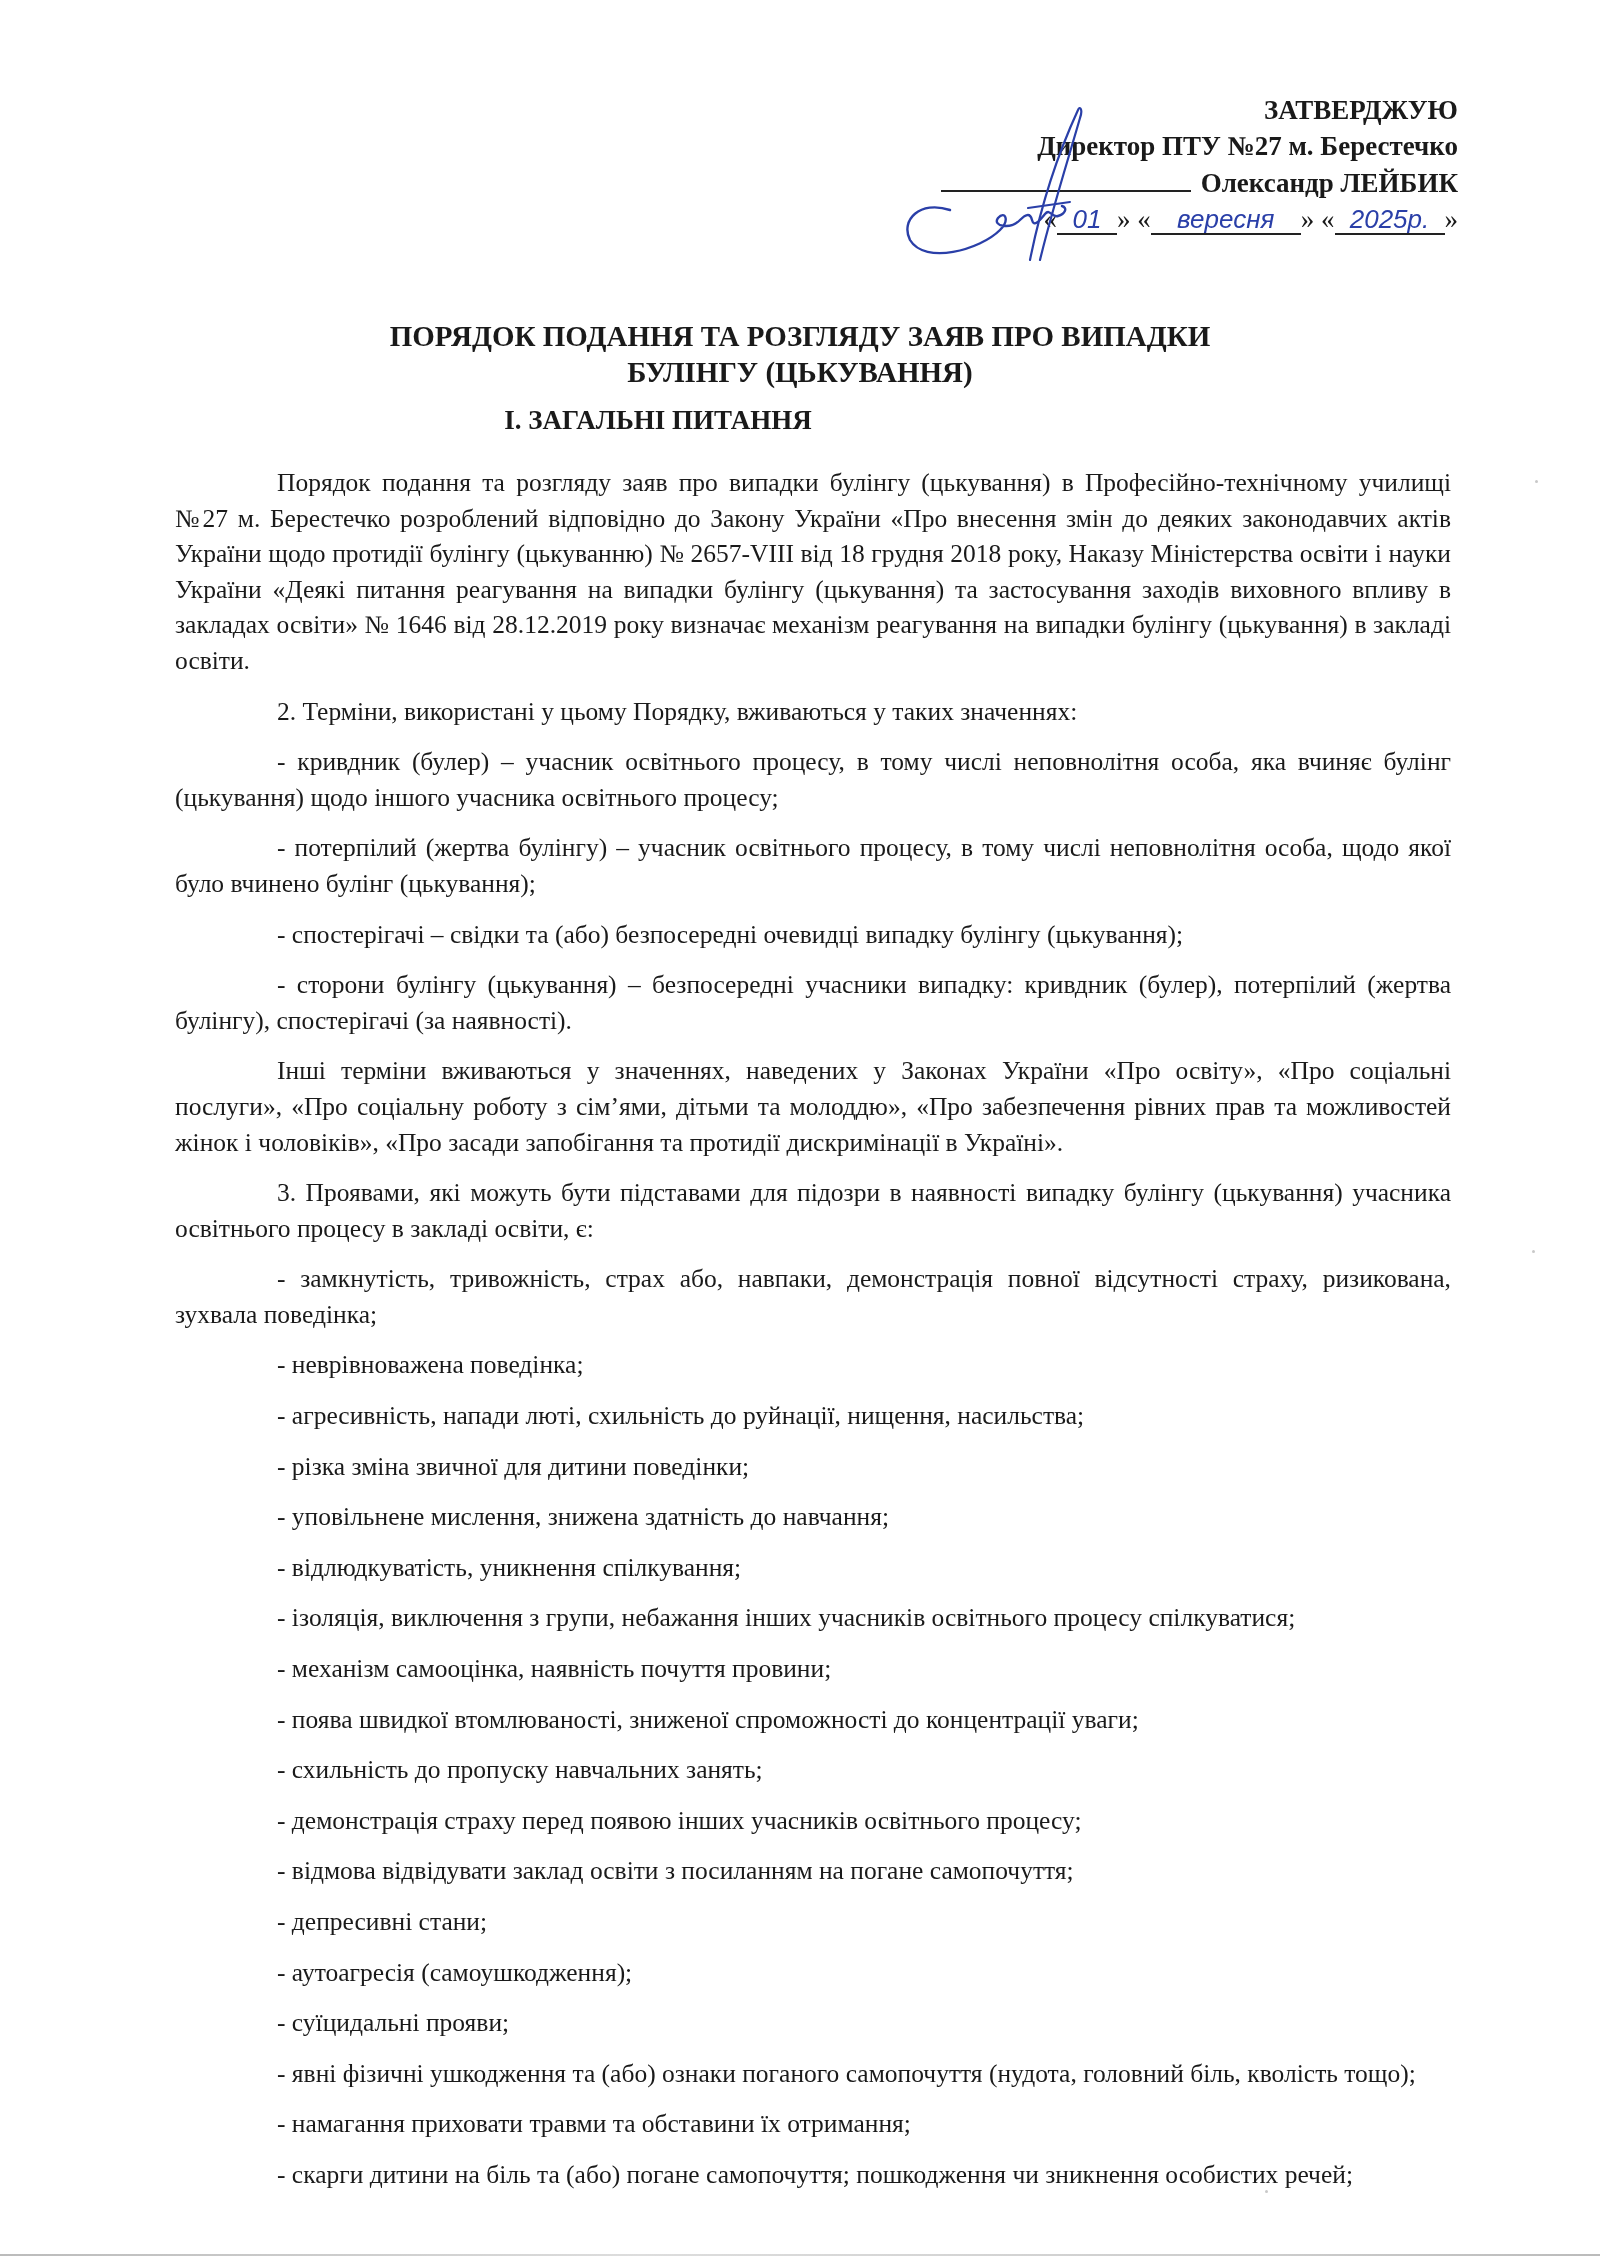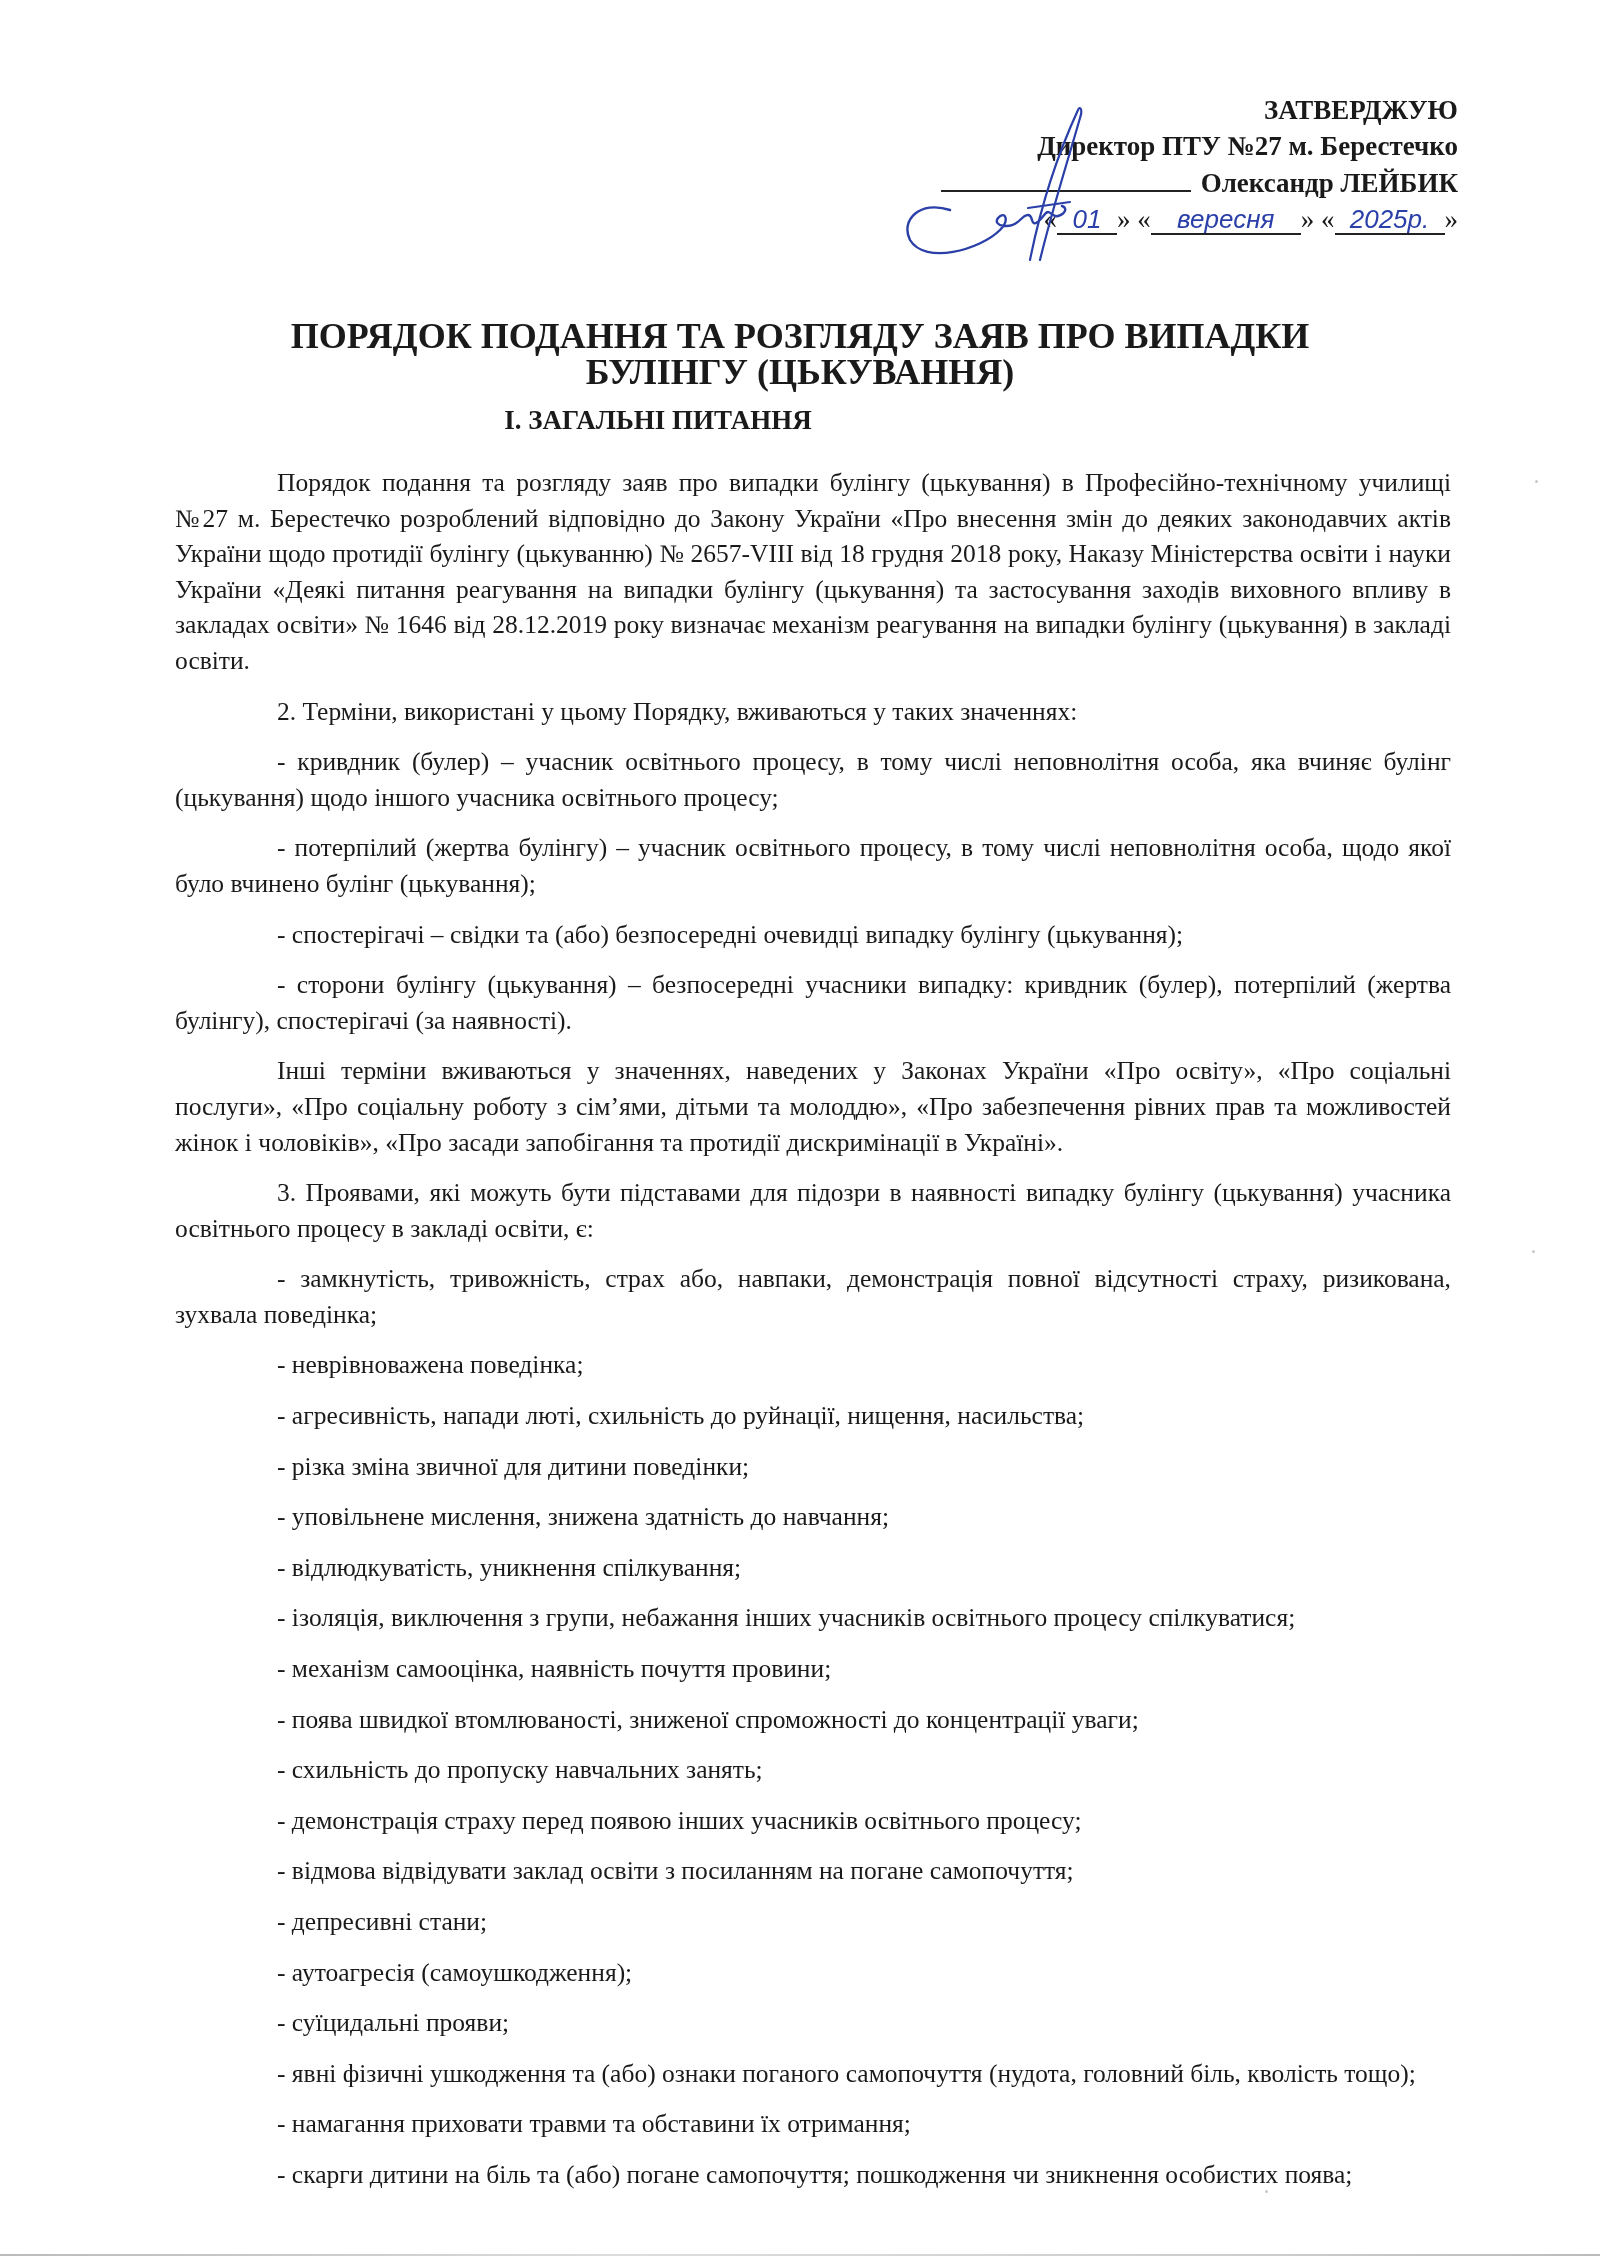--- a/index.html
+++ b/index.html
@@ -31,21 +31,21 @@
     .df-month { width: 150px; }
     .df-year { width: 110px; }
     .signature {
       position: absolute; left: 880px; top: 90px; width: 240px; height: 190px;
       pointer-events: none;
     }
 
     
     .title {
       position: absolute; left: 0; width: 1600px; top: 318px; text-align: center;
-      font-weight: bold; font-size: 36px; line-height: 36px;
+      font-weight: bold; font-size: 29px; line-height: 36px;
     }
     .section-head {
       position: absolute; left: 0; width: 1316px; top: 402px; text-align: center;
       font-weight: bold; font-size: 27px; line-height: 36px;
     }
 
     
     .body {
       position: absolute; left: 160px; top: 450px; width: 1306px;
       font-size: 25.5px; line-height: 35.6px; text-align: justify;
@@ -108,20 +108,20 @@
     <p>- механізм самооцінка, наявність почуття провини;</p>
     <p>- поява швидкої втомлюваності, зниженої спроможності до концентрації уваги;</p>
     <p>- схильність до пропуску навчальних занять;</p>
     <p>- демонстрація страху перед появою інших учасників освітнього процесу;</p>
     <p>- відмова відвідувати заклад освіти з посиланням на погане самопочуття;</p>
     <p>- депресивні стани;</p>
     <p>- аутоагресія (самоушкодження);</p>
     <p>- суїцидальні прояви;</p>
     <p>- явні фізичні ушкодження та (або) ознаки поганого самопочуття (нудота, головний біль, кволість тощо);</p>
     <p>- намагання приховати травми та обставини їх отримання;</p>
-    <p>- скарги дитини на біль та (або) погане самопочуття; пошкодження чи зникнення особистих поява;</p>
+    <p>- скарги дитини на біль та (або) погане самопочуття; пошкодження чи зникнення особистих речей;</p>
   </div>
 
   <div class="speck" style="left:1535px; top:480px;"></div>
   <div class="speck" style="left:1532px; top:1250px;"></div>
   <div class="speck" style="left:1265px; top:2190px;"></div>
   <div class="scan-edge"></div>
 </div>
 
 </body></html>

